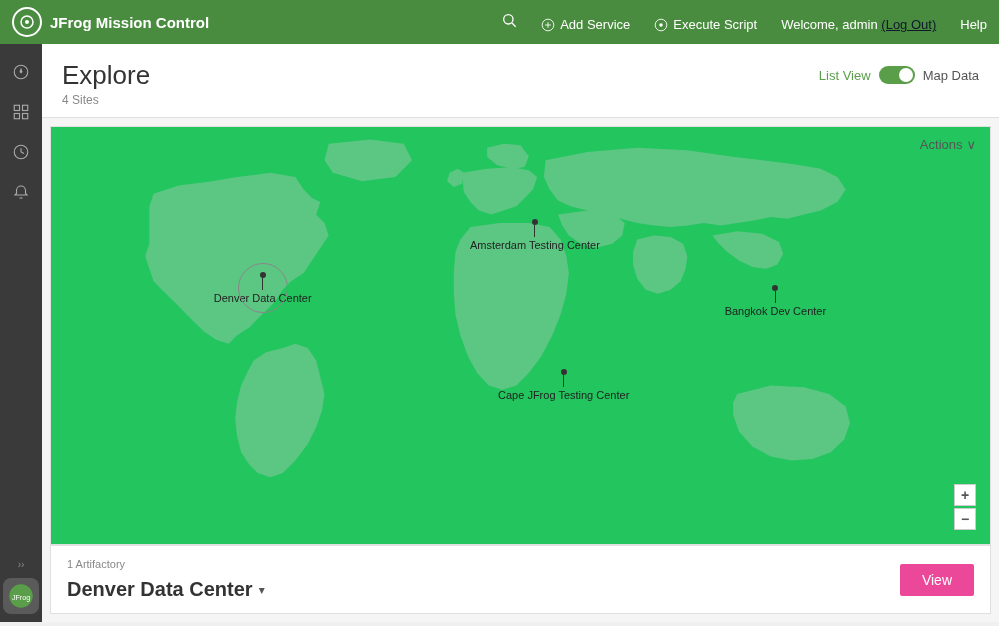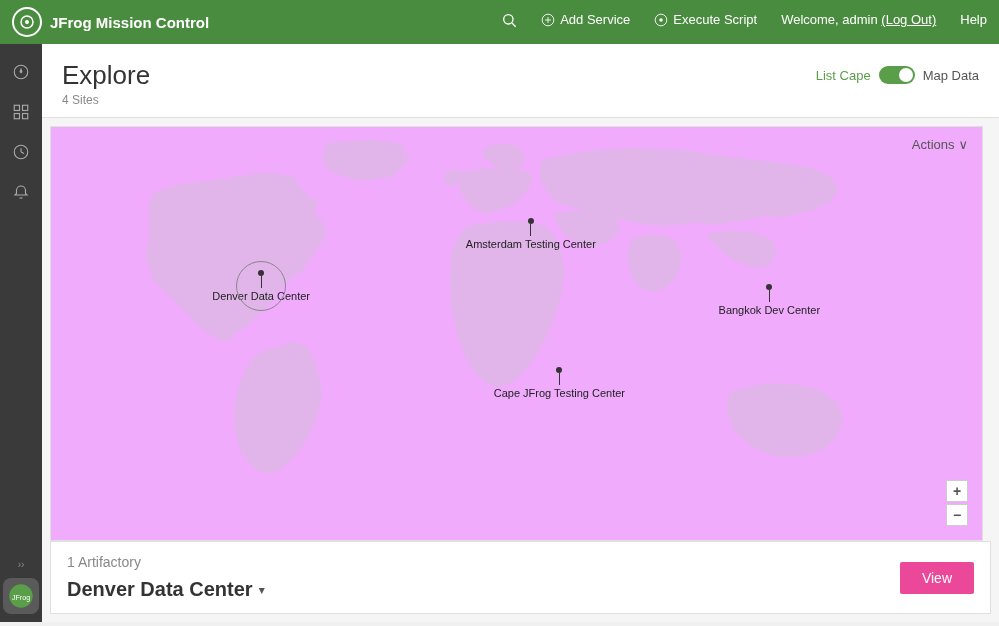--- a/index.html
+++ b/index.html
@@ -49,21 +49,21 @@
     }
     .header-nav .nav-item {
       display: flex;
       align-items: center;
       gap: 5px;
       cursor: pointer;
       color: white;
       text-decoration: none;
     }
     .welcome-text { font-size: 13px; color: white; }
-    .welcome-text a { color: #ffffff; text-decoration: underline; cursor: pointer; }
+    .welcome-text a { color: #0f172a; text-decoration: underline; cursor: pointer; }
     .help-btn { font-size: 13px; color: white; cursor: pointer; }
 
     
     .main-layout {
       display: flex;
       height: calc(626px - 48px);
     }
 
     
     .sidebar {
@@ -162,23 +162,23 @@
       background: white;
       border-radius: 50%;
       position: absolute;
       top: 2px;
       right: 2px;
     }
 
     
     .map-container {
       flex: 1;
-      background: #f0abfc;
+      background: #22c55e;
       position: relative;
-      margin: 8px 16px 0 8px;
+      margin: 8px 8px 0 8px;
       border: 1px solid #e0e0e0;
       overflow: hidden;
     }
     .actions-bar {
       position: absolute;
       top: 10px;
       right: 14px;
       font-size: 13px;
       color: #555;
       cursor: pointer;
@@ -254,21 +254,21 @@
       border: 1px solid #e0e0e0;
       margin: 0 8px 8px 8px;
       padding: 12px 16px;
       display: flex;
       align-items: center;
       justify-content: space-between;
       min-height: 68px;
     }
     .site-info { display: flex; flex-direction: column; }
     .site-artifactory-count {
-      font-size: 14px;
+      font-size: 11px;
       color: #888;
       margin-bottom: 8px;
     }
     .site-name-row {
       display: flex;
       align-items: center;
       gap: 6px;
     }
     .site-name {
       font-size: 20px;
@@ -304,21 +304,21 @@
   <div class="header-logo">
     <div class="logo-circle">
       <svg width="16" height="16" viewBox="0 0 16 16" fill="none">
         <circle cx="8" cy="8" r="6" stroke="white" stroke-width="1.5" fill="none"></circle>
         <circle cx="8" cy="8" r="2" fill="white"></circle>
       </svg>
     </div>
     <span>JFrog Mission Control</span>
   </div>
   <div class="header-spacer"></div>
-  <div style="display:flex;align-items:flex-start;gap:4px;">
+  <div style="display:flex;align-items:flex-end;gap:4px;">
     <span class="header-search">
       <svg width="16" height="16" fill="white" viewBox="0 0 24 24">
           <circle cx="11" cy="11" r="7" stroke="white" stroke-width="2" fill="none"></circle>
           <line x1="16.5" y1="16.5" x2="22" y2="22" stroke="white" stroke-width="2"></line>
         </svg>
     </span>
     <div class="header-nav">
       <span class="nav-item">
         <svg width="14" height="14" fill="none" viewBox="0 0 24 24">
             <circle cx="12" cy="12" r="10" stroke="white" stroke-width="1.5"></circle>
@@ -387,21 +387,21 @@
   </div>
 
   <div class="content">
 
     <div class="page-header">
       <div class="page-title-section">
         <div class="page-title">Explore</div>
         <div class="page-subtitle">4 Sites</div>
       </div>
       <div class="view-toggle">
-        <span class="list-view">List Cape</span>
+        <span class="list-view">List View</span>
         <div class="toggle-switch">
           <div class="toggle-knob"></div>
         </div>
         <span class="map-view">Map Data</span>
       </div>
     </div>
 
     <div class="map-container">
 
       

